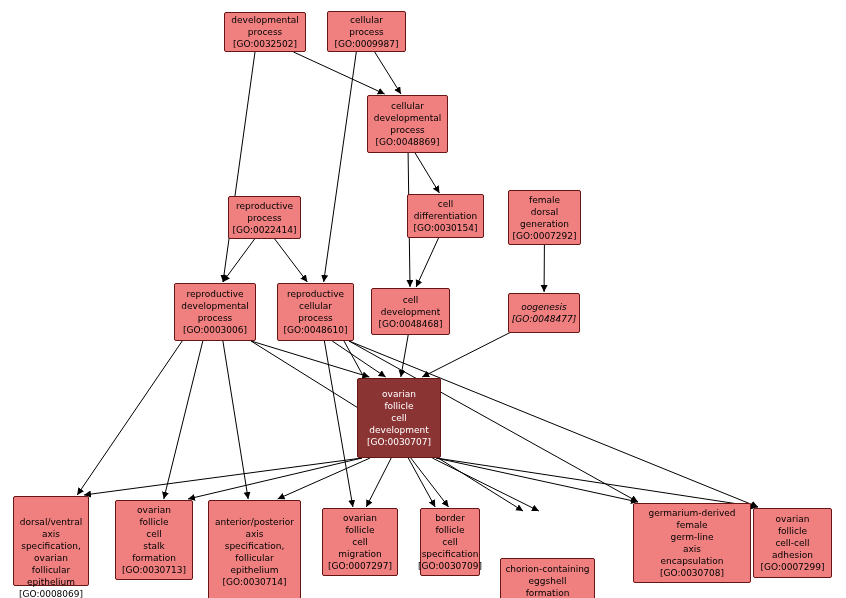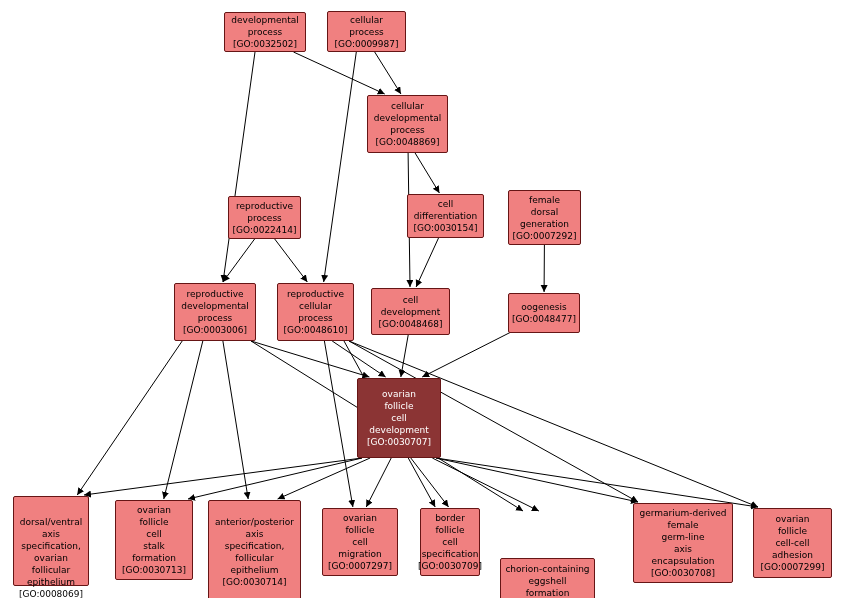--- a/index.html
+++ b/index.html
@@ -121,21 +121,21 @@
       <div class="line">reproductive</div>
       <div class="line">cellular</div>
       <div class="line">process</div>
       <div class="line">[GO:0048610]</div>
     </div>
     <div class="node" title="cell development [GO:0048468]" style="left: 371px; top: 288px; width: 79px; height: 47px;">
       <div class="line">cell</div>
       <div class="line">development</div>
       <div class="line">[GO:0048468]</div>
     </div>
-    <div class="node" title="oogenesis [GO:0048477]" style="left: 508px; top: 293px; width: 72px; height: 37px;">
+    <div class="node" title="oogenesis [GO:0048477]" style="left: 508px; top: 293px; width: 72px; height: 37px; font-style: italic;">
       <div class="line">oogenesis</div>
       <div class="line">[GO:0048477]</div>
     </div>
     <div class="node node-highlight" title="ovarian follicle cell development [GO:0030707]" style="left: 357px; top: 378px; width: 84px; height: 80px;">
       <div class="line">ovarian</div>
       <div class="line">follicle</div>
       <div class="line">cell</div>
       <div class="line">development</div>
       <div class="line">[GO:0030707]</div>
     </div>
@@ -177,21 +177,21 @@
       <div class="line">cell</div>
       <div class="line">specification</div>
       <div class="line">[GO:0030709]</div>
     </div>
     <div class="node" title="chorion-containing eggshell formation [GO:0007304]" style="left: 500px; top: 512px; width: 95px; height: 58px; margin-top: 46px;">
       <div class="line">chorion-containing</div>
       <div class="line">eggshell</div>
       <div class="line">formation</div>
       <div class="line">[GO:0007304]</div>
     </div>
-    <div class="node" title="germarium-derived female germ-line cyst encapsulation [GO:0030708]" style="left: 633px; top: 503px; width: 100px; height: 80px;">
+    <div class="node" title="germarium-derived female germ-line cyst encapsulation [GO:0030708]" style="left: 633px; top: 503px; width: 118px; height: 80px;">
       <div class="line">germarium-derived</div>
       <div class="line">female</div>
       <div class="line">germ-line</div>
       <div class="line">axis</div>
       <div class="line">encapsulation</div>
       <div class="line">[GO:0030708]</div>
     </div>
     <div class="node" title="ovarian follicle cell-cell adhesion [GO:0007299]" style="left: 753px; top: 508px; width: 79px; height: 70px;">
       <div class="line">ovarian</div>
       <div class="line">follicle</div>

